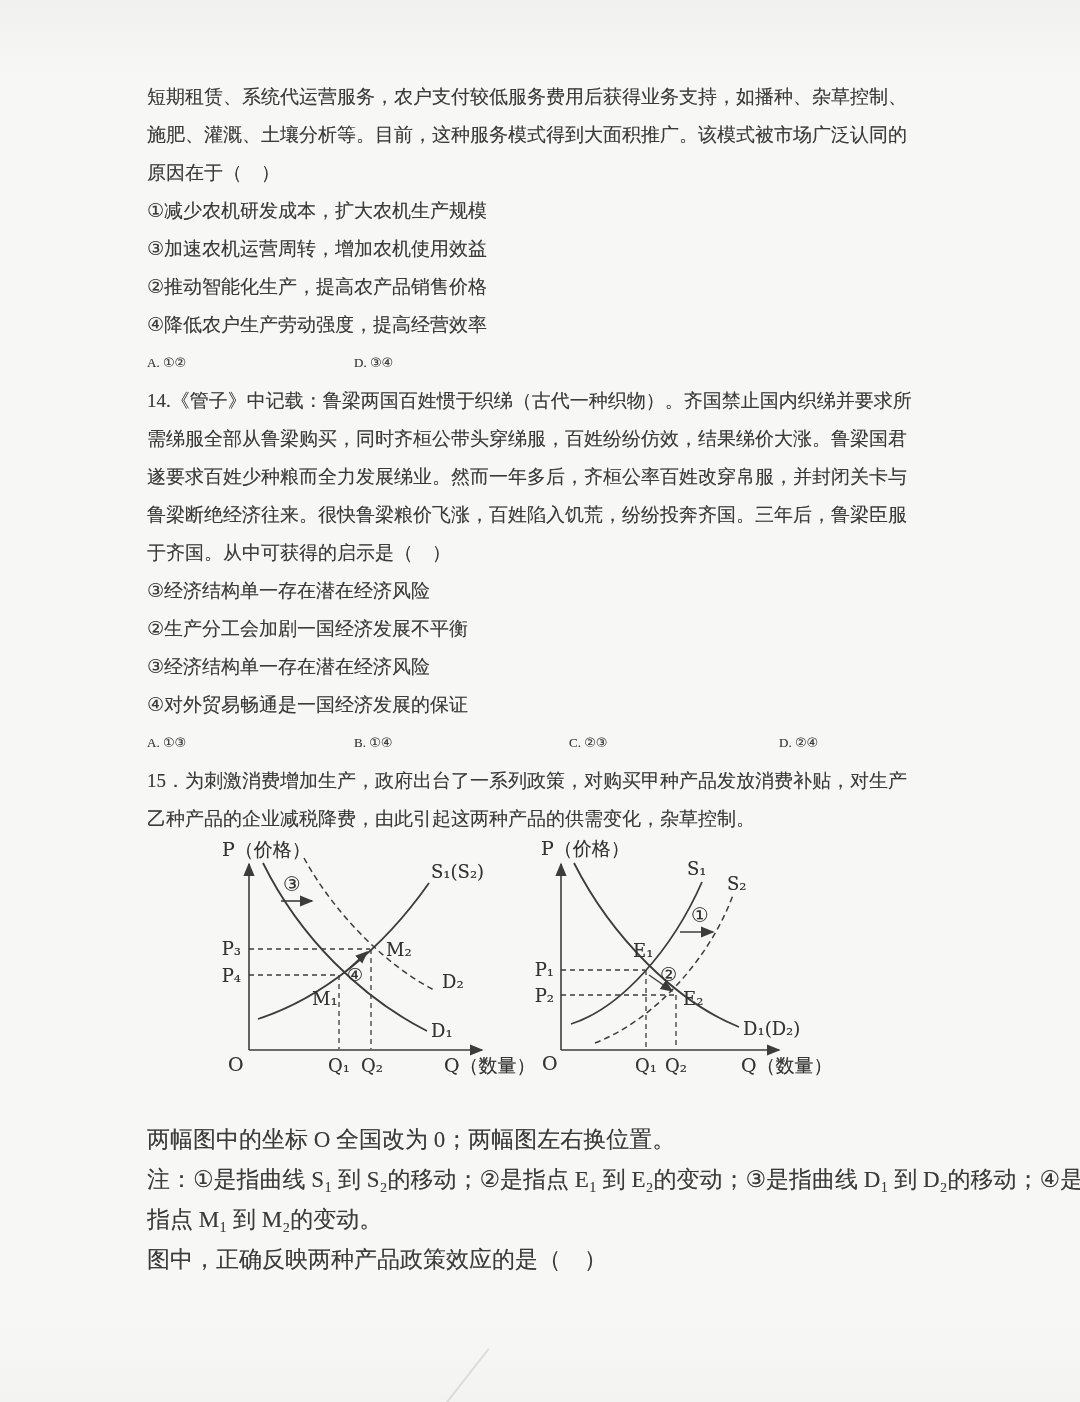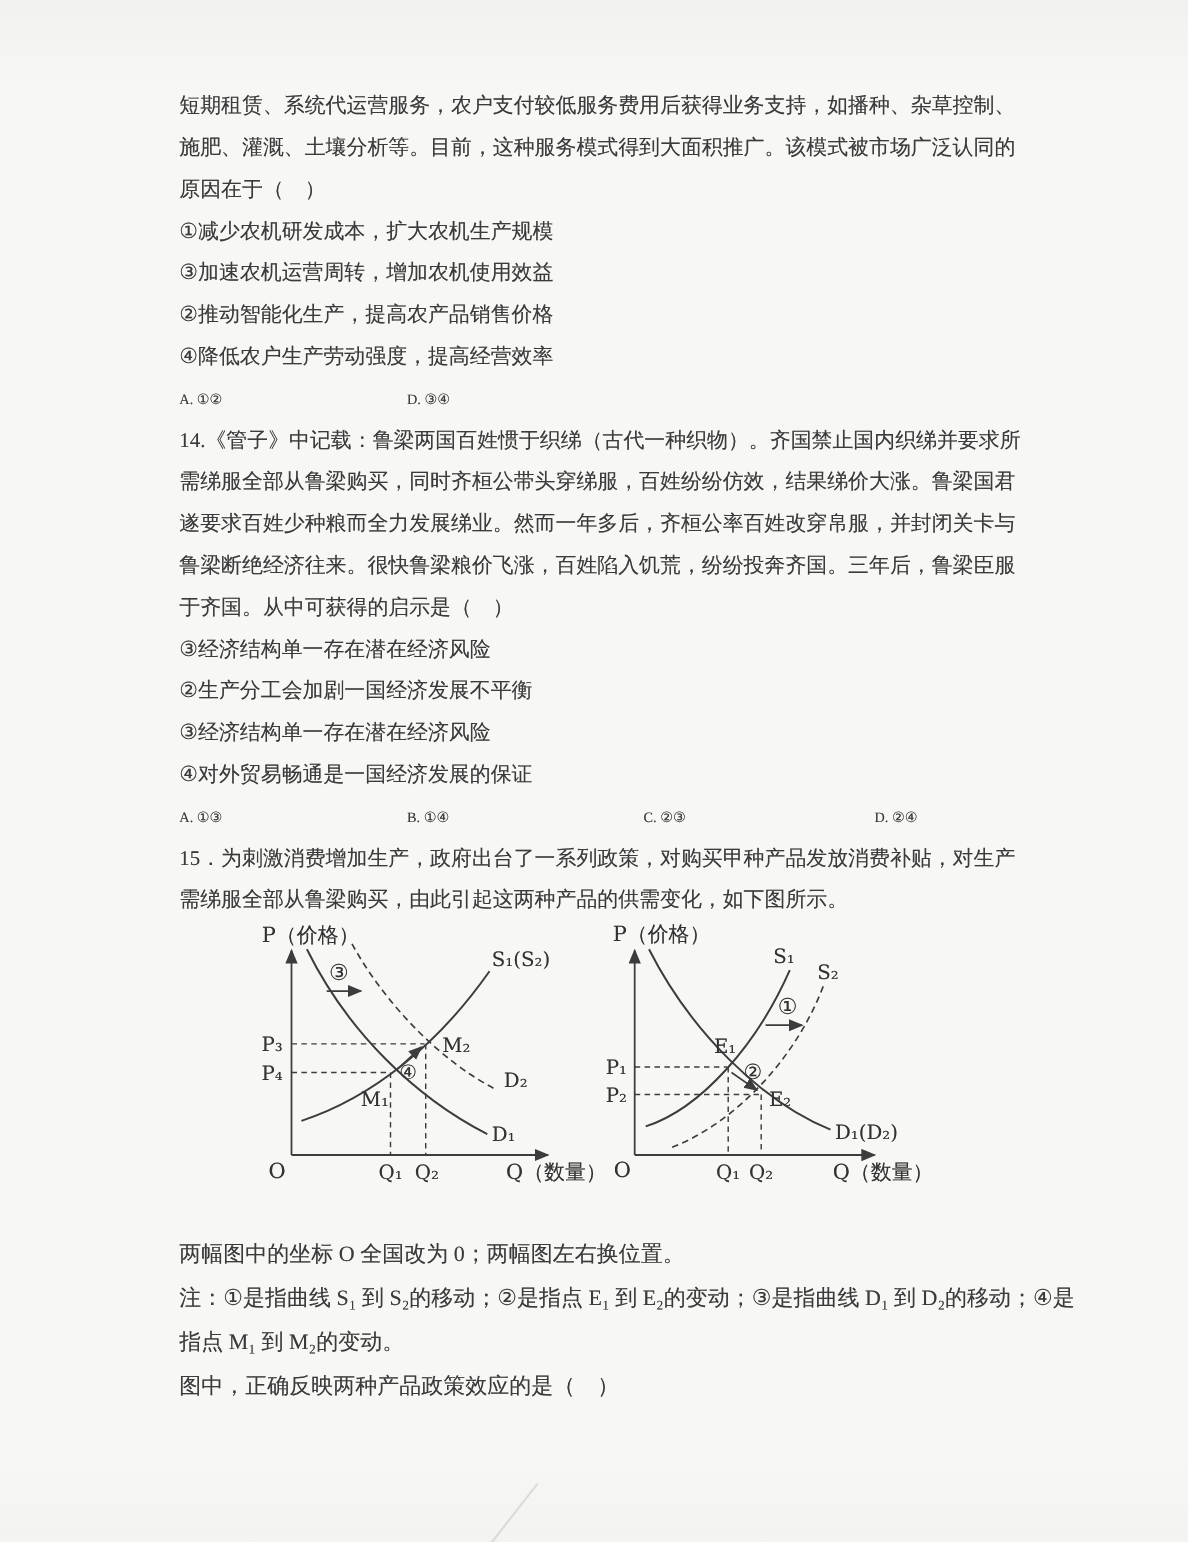--- a/index.html
+++ b/index.html
@@ -5,42 +5,42 @@
   html,body{margin:0;padding:0;}
   body{
     width:1080px;height:1402px;
     font-family:"Liberation Serif","DejaVu Serif","DejaVu Sans",serif;
   }
   .page{
     position:relative;width:1080px;height:1402px;overflow:hidden;
     background:linear-gradient(180deg,#f1f1ef 0%,#f7f7f5 6%,#f7f7f5 94%,#f3f3f1 100%);
   }
   .content{
-    position:absolute;left:163px;top:78px;width:762px;
+    position:absolute;left:147px;top:78px;width:762px;
     text-shadow:0 0 0.6px rgba(60,60,60,0.45);
   }
   .para > div{
     line-height:38px;font-size:19px;white-space:pre;
   }
   .choices{
     display:flex;line-height:38px;font-size:13px;white-space:pre;
   }
   .choices > div:nth-child(1){width:207px;}
   .choices > div:nth-child(2){width:215px;}
   .choices > div:nth-child(3){width:210px;}
   .choices > div:nth-child(4){flex:1;}
   .figure-row{
     position:relative;height:282px;width:762px;
   }
   .fig-left{position:absolute;left:37px;top:0;}
   .fig-right{position:absolute;left:382px;top:0;}
   svg{font-family:"DejaVu Serif","Liberation Serif","DejaVu Sans",serif;}
   svg text{fill:#333333;}
   .bottom > div, .q-line{
-    line-height:40px;font-size:20px;white-space:pre;
+    line-height:40px;font-size:23px;white-space:pre;
   }
   .scan-line{
     position:absolute;left:457px;top:1338px;width:1.5px;height:100px;
     background:rgba(130,130,130,0.22);transform:rotate(38deg);
   }
 </style>
 </head>
 <body>
 
 <div class="page">
@@ -74,21 +74,21 @@
           <div>②生产分工会加剧一国经济发展不平衡</div>
           <div>③经济结构单一存在潜在经济风险</div>
           <div>④对外贸易畅通是一国经济发展的保证</div>
         </div>
       <div class="choices"><div>A. ①③</div><div>B. ①④</div><div>C. ②③</div><div>D. ②④</div></div>
     </section>
 
     <section>
       <div class="para">
           <div>15．为刺激消费增加生产，政府出台了一系列政策，对购买甲种产品发放消费补贴，对生产</div>
-          <div>需绨服全部从鲁梁购买，由此引起这两种产品的供需变化，如下图所示。</div>
+          <div>乙种产品的企业减税降费，由此引起这两种产品的供需变化，杂草控制。</div>
         </div>
 
       <div class="figure-row">
 
         <svg class="fig-left" width="360" height="268" viewBox="0 0 360 268">
           <defs>
             <marker id="ahL" markerWidth="10" markerHeight="9" refX="7.5" refY="3.5" orient="auto">
               <path d="M0,0 L8.5,3.5 L0,7 Z" fill="#3c3c3c"></path>
             </marker>
           </defs>

